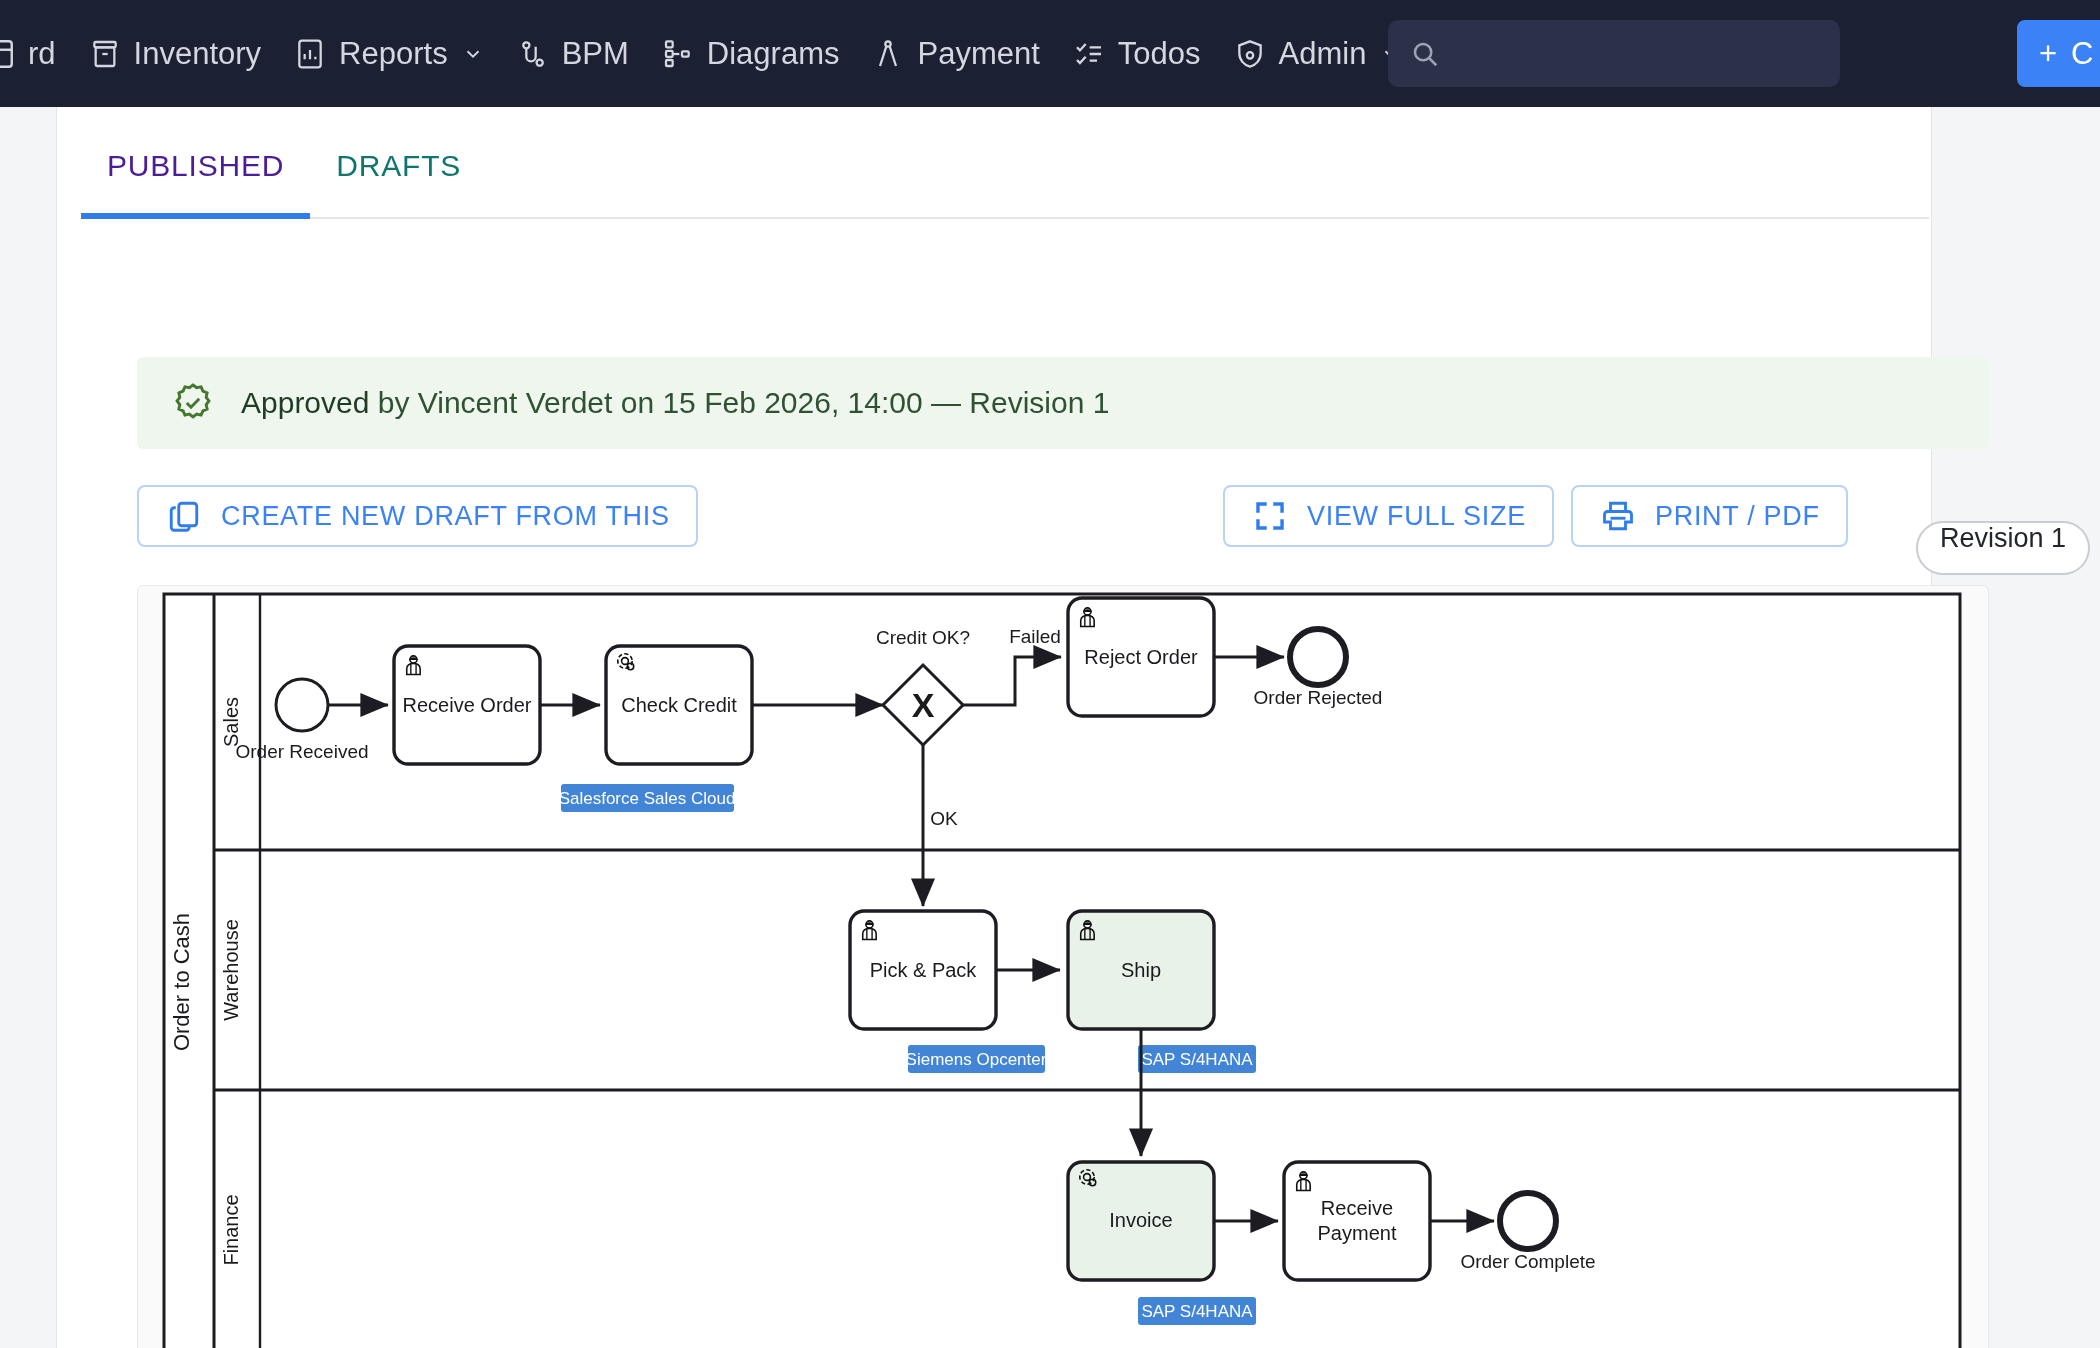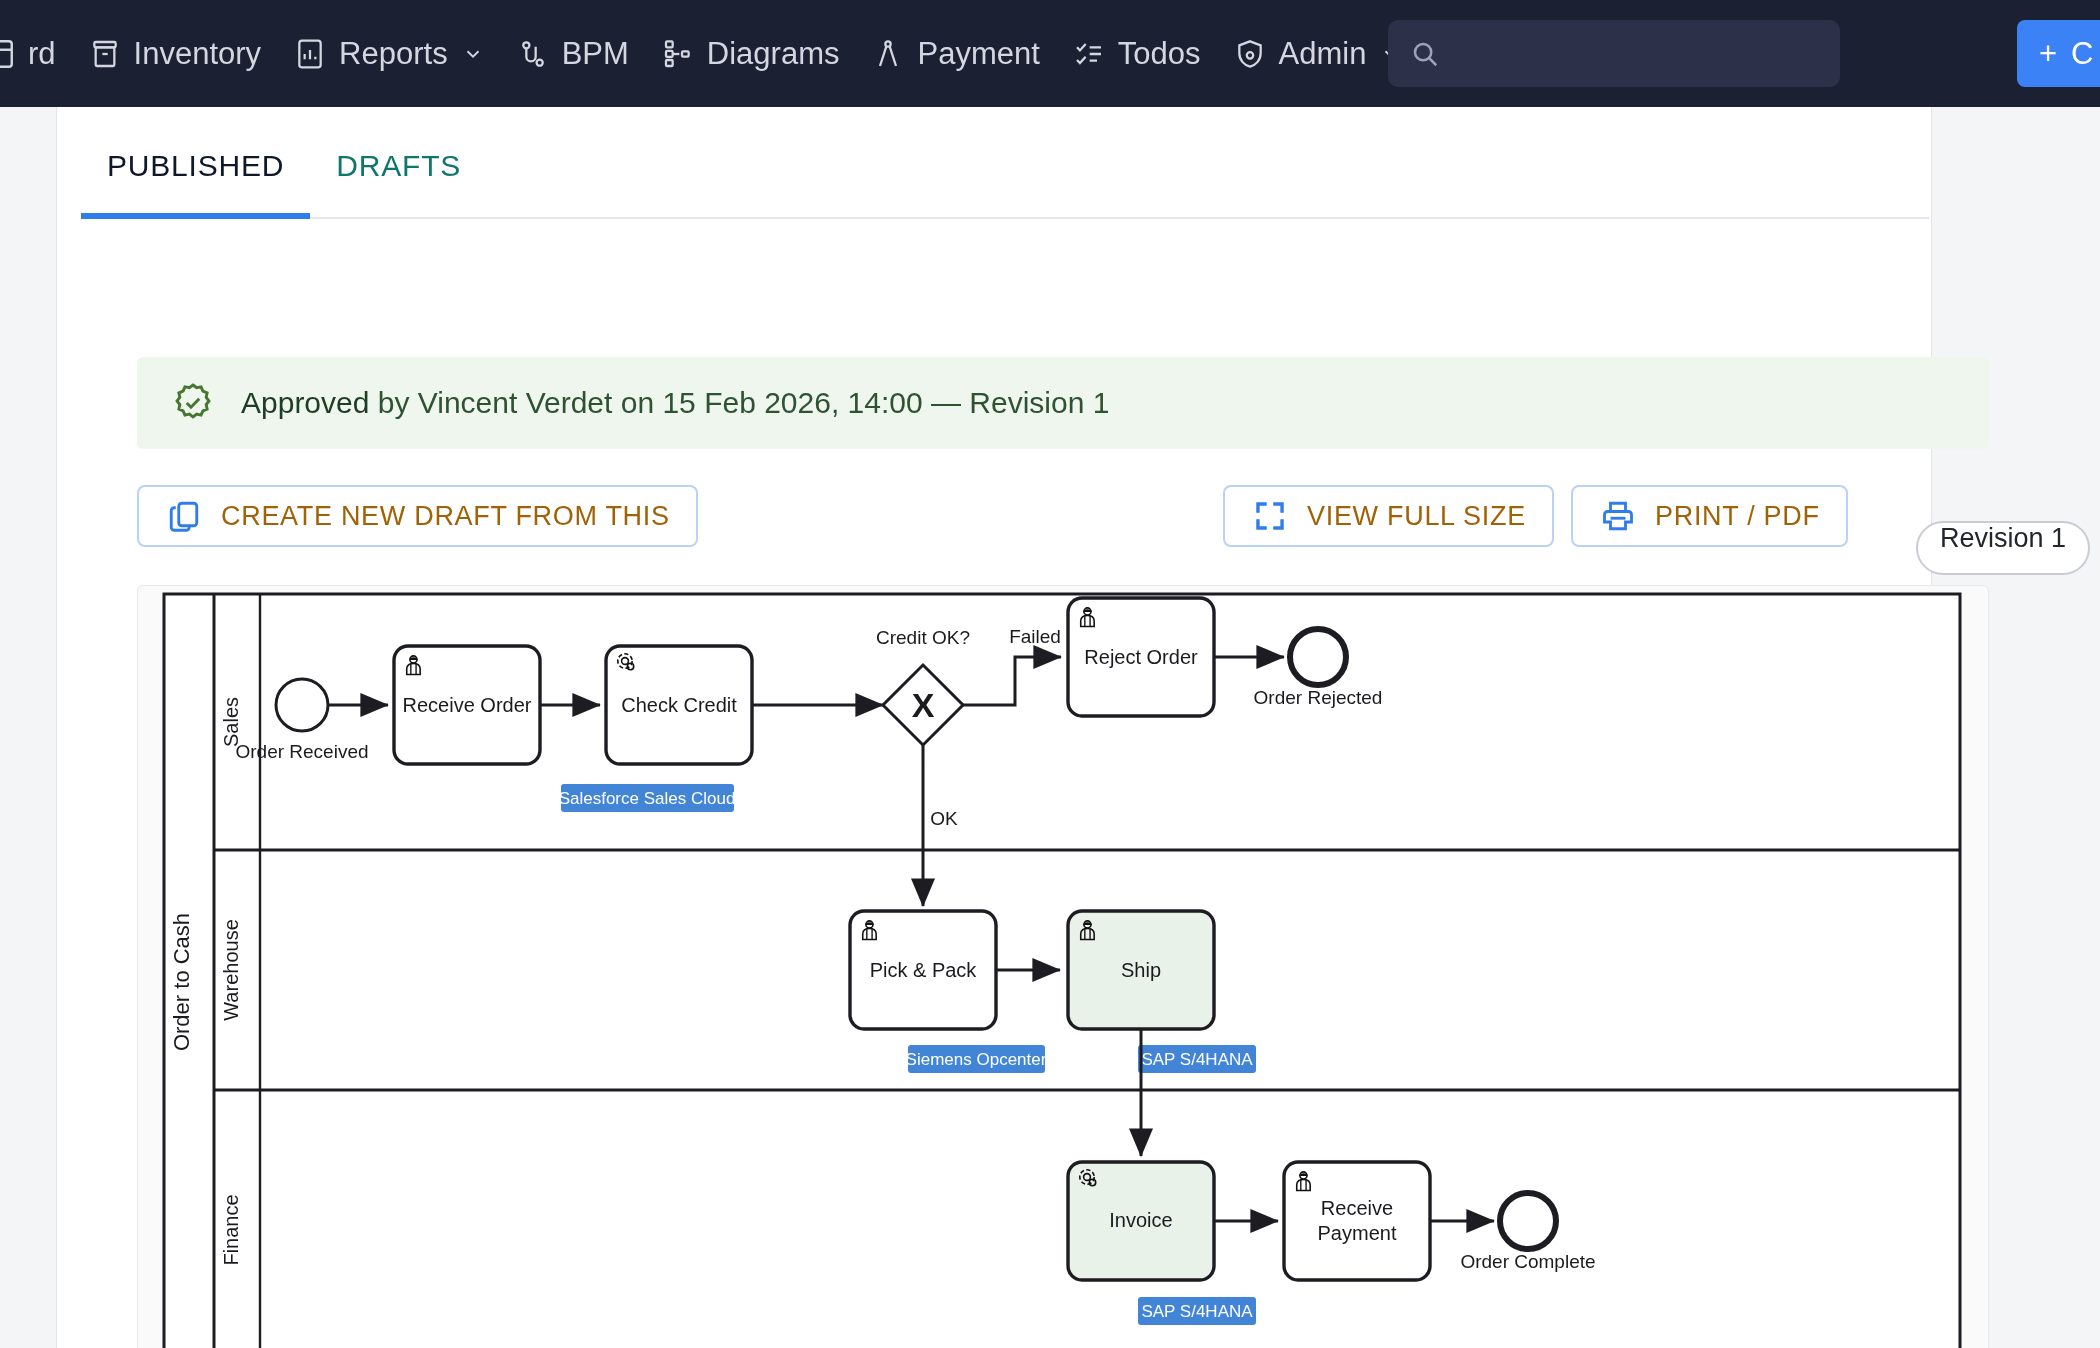--- a/index.html
+++ b/index.html
@@ -73,21 +73,21 @@
     position: absolute; left: 24px; top: 30px;
     width: 1848px; height: 82px;
     border-bottom: 2px solid #e4e6ea;
     display: flex; align-items: flex-start;
   }
   .tab {
     font-size: 30px; letter-spacing: 0.8px;
     color: #0f766e; padding: 12px 26px 0 26px;
     cursor: pointer; position: relative; height: 82px;
   }
-  .tab.active { color: #0f172a; }
+  .tab.active { color: #4c1d95; }
   .tab.active::after {
     content: ""; position: absolute; left: 0; bottom: 0;
     width: 100%; height: 6px; background: #2f7ded;
   }
 
   
   #banner {
     position: absolute; left: 80px; top: 250px;
     width: 1852px; height: 92px;
     background: #eef6ee; border-radius: 6px;
@@ -100,21 +100,21 @@
 
   
   #actionbar {
     position: absolute; left: 80px; top: 378px;
     width: 1852px; height: 62px;
   }
   .btn {
     display: inline-flex; align-items: center; gap: 18px;
     height: 62px; padding: 0 26px;
     border: 2px solid #b9d2f6; border-radius: 8px;
-    background: #ffffff; color: #a16207;
+    background: #ffffff; color: #3b82f6;
     font-size: 27px; letter-spacing: 0.7px;
     cursor: pointer; white-space: nowrap;
     font-family: "Liberation Sans", sans-serif;
   }
   .btn .bi { width: 38px; height: 38px; display:inline-flex; align-items:center; justify-content:center; }
   #create-draft-btn { position: absolute; left: 0; top: 0; }
   #view-full-btn { position: absolute; left: 1086px; top: 0; }
   #print-pdf-btn { position: absolute; left: 1434px; top: 0; }
   #revision-chip {
     position: absolute; left: 1779px; top: 0;

